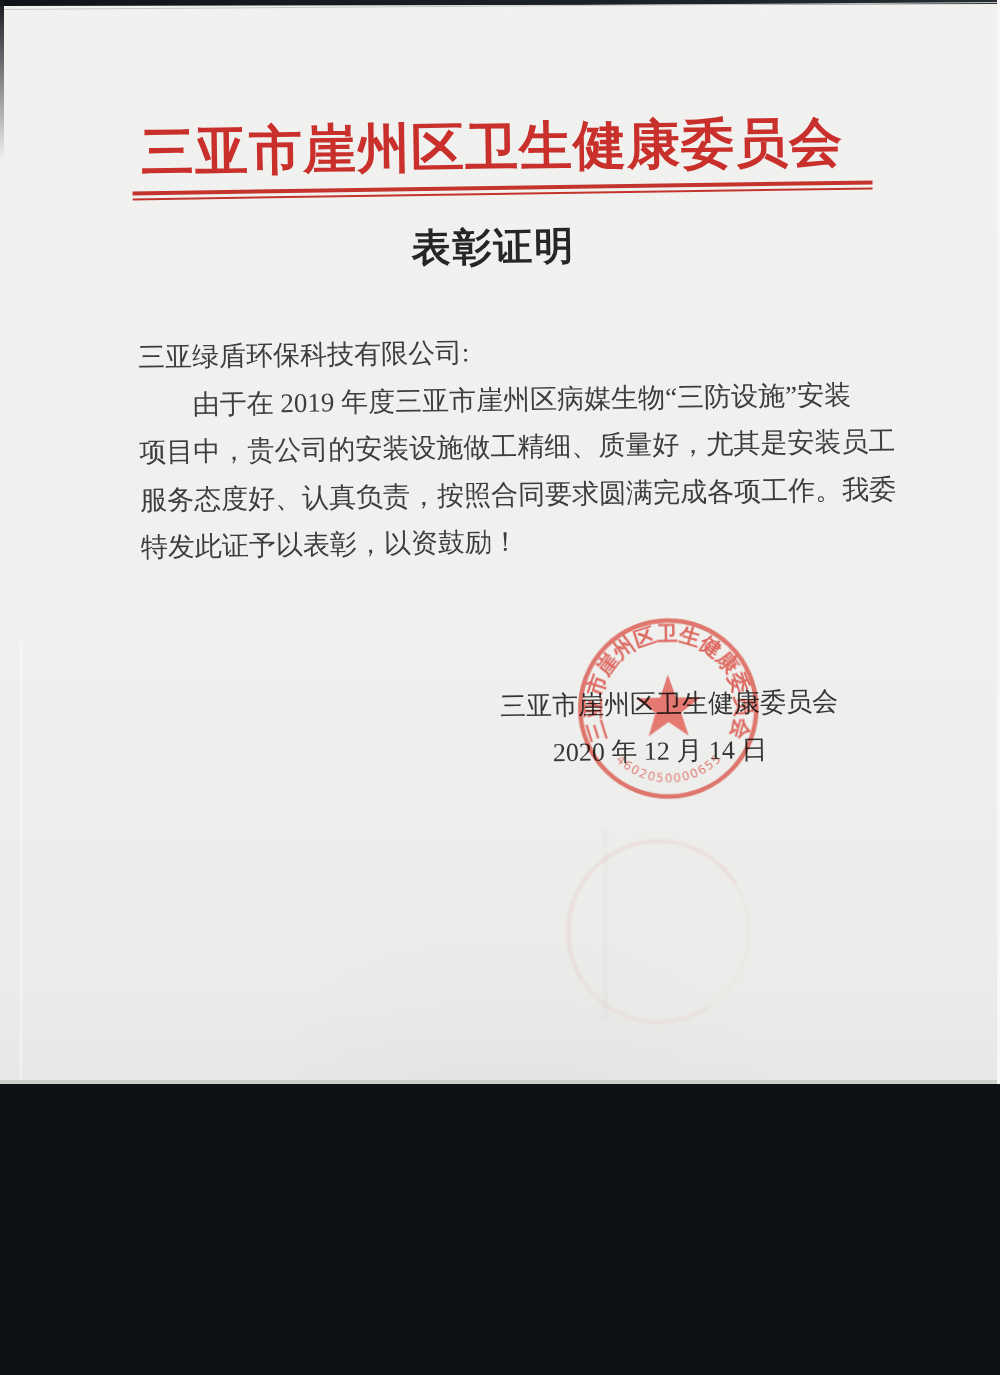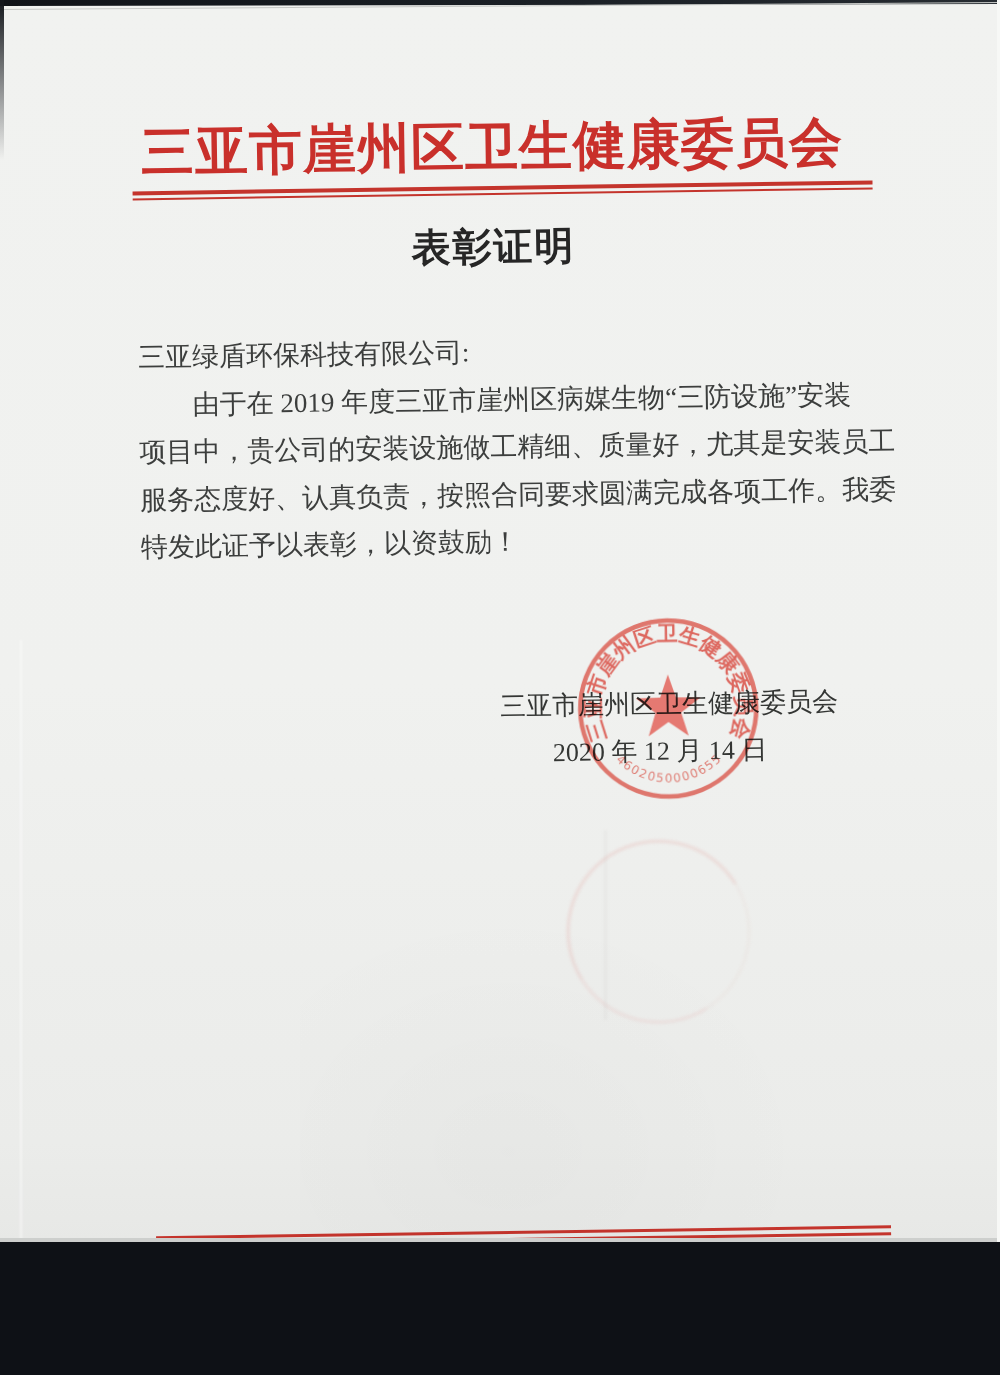--- a/index.html
+++ b/index.html
@@ -1,17 +1,17 @@
 <!DOCTYPE html>
 <html><head>
 <meta charset="utf-8">
 <style>
   html,body{margin:0;padding:0;background:#0e1116;}
   #scan{
-    position:relative;width:1000px;height:1242px;overflow:hidden;
+    position:relative;width:1000px;height:1084px;overflow:hidden;
     background:linear-gradient(180deg,#f1f2f0 0%,#f0f1ef 55%,#ebecea 92%,#e7e8e6 100%);
     font-family:"Liberation Serif","DejaVu Serif",serif;
   }
   
   .edge-top{position:absolute;top:0;left:0;width:100%;height:6px;
     background:linear-gradient(90deg,#101318 0%,#1b2026 55%,#262b31 100%);transform:rotate(-0.12deg);transform-origin:left top;}
   .edge-top-line{position:absolute;top:9px;left:0;width:100%;height:1px;background:#c6c8c6;transform:rotate(-0.4deg);transform-origin:left center;}
   .edge-left{position:absolute;top:0;left:0;width:4px;height:160px;
     background:linear-gradient(180deg,#14171c 0%,rgba(20,23,28,0.45) 55%,rgba(20,23,28,0) 100%);}
   .edge-bottom{position:absolute;bottom:0;left:0;width:100%;height:4px;background:#cdcfcd;}

